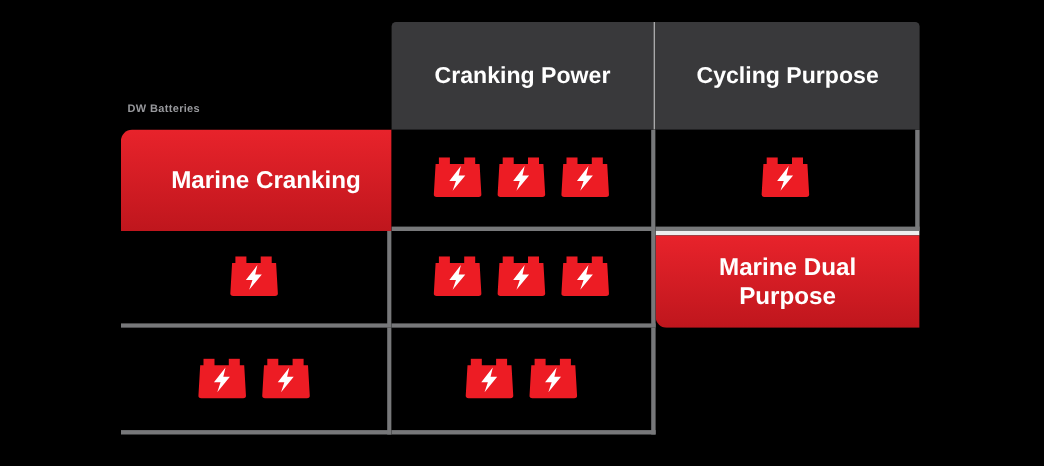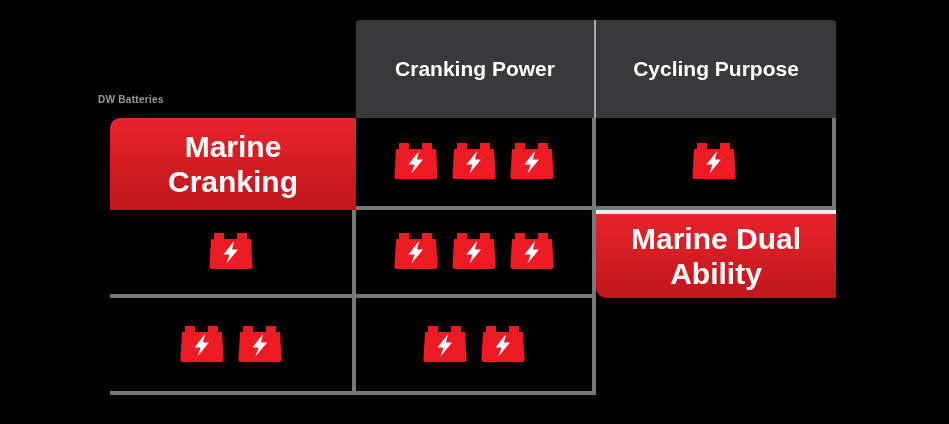--- a/index.html
+++ b/index.html
@@ -18,21 +18,21 @@
   }
   html,body{margin:0;padding:0;background:var(--background);}
   .stage{
     position:relative;
     width:949px;height:424px;
     background:var(--background);
     font-family:"Liberation Sans", sans-serif;
     overflow:hidden;
   }
   .corner-label{
-    position:absolute;left:98px;top:94px;
+    position:absolute;left:116px;top:94px;
     font-size:10px;font-weight:bold;
     color:var(--corner-label-text);
     letter-spacing:0.3px;
   }
   .grid{
     position:absolute;left:110px;top:20px;
     display:grid;
     grid-template-columns:246px 240px 240px;
     grid-template-rows:98px 92px 88px 97px;
   }
@@ -42,23 +42,23 @@
     background:var(--header-bg);
     color:var(--header-text);
     display:flex;align-items:center;justify-content:center;
     font-size:21px;font-weight:bold;
   }
   .head-1{border-right:2px solid var(--header-divider);border-top-left-radius:4px;}
   .head-2{border-top-right-radius:4px;}
   .rowhead{
     background:linear-gradient(180deg,var(--row-header-gradient-top) 0%,var(--row-header-gradient-bottom) 100%);
     color:var(--row-header-text);
-    display:flex;align-items:center;justify-content:flex-start;
+    display:flex;align-items:center;justify-content:flex-end;
     text-align:center;
-    font-size:30px;font-weight:bold;line-height:1.18;
+    font-size:22px;font-weight:bold;line-height:1.18;
     padding:0 28px;
   }
   .rh-1{border-top-left-radius:10px;}
   .rh-2,.rh-3{border-top:4px solid var(--row-divider);}
   .rh-3{border-bottom-left-radius:10px;}
   .content{
     background:var(--background);
     display:flex;align-items:center;justify-content:center;
     gap:10px;
     border-right:4px solid var(--grid-line);
@@ -145,21 +145,21 @@
 
   <svg width="48" height="38" viewBox="0 0 48 38" aria-hidden="true">
     <rect class="battery-terminal" x="7" y="0" width="10" height="8"></rect>
     <rect class="battery-terminal" x="30" y="0" width="10" height="8"></rect>
     <path class="battery-body" d="M4 6 H44 L45.6 33.5 Q45.8 36 43 36 H5 Q2.2 36 2.4 33.5 Z"></path>
     <path class="bolt" d="M27 8 L16.5 21.5 H22.5 L19.5 30.5 L31 16.5 H25 Z"></path>
   </svg>
 </div>
 
     <div class="cell rowhead rh-3">
-      <span>Marine Dual Ability</span>
+      <span>Marine Dual Purpose</span>
     </div>
     <div class="cell content">
   <svg width="48" height="38" viewBox="0 0 48 38" aria-hidden="true">
     <rect class="battery-terminal" x="7" y="0" width="10" height="8"></rect>
     <rect class="battery-terminal" x="30" y="0" width="10" height="8"></rect>
     <path class="battery-body" d="M4 6 H44 L45.6 33.5 Q45.8 36 43 36 H5 Q2.2 36 2.4 33.5 Z"></path>
     <path class="bolt" d="M27 8 L16.5 21.5 H22.5 L19.5 30.5 L31 16.5 H25 Z"></path>
   </svg>
 
   <svg width="48" height="38" viewBox="0 0 48 38" aria-hidden="true">

